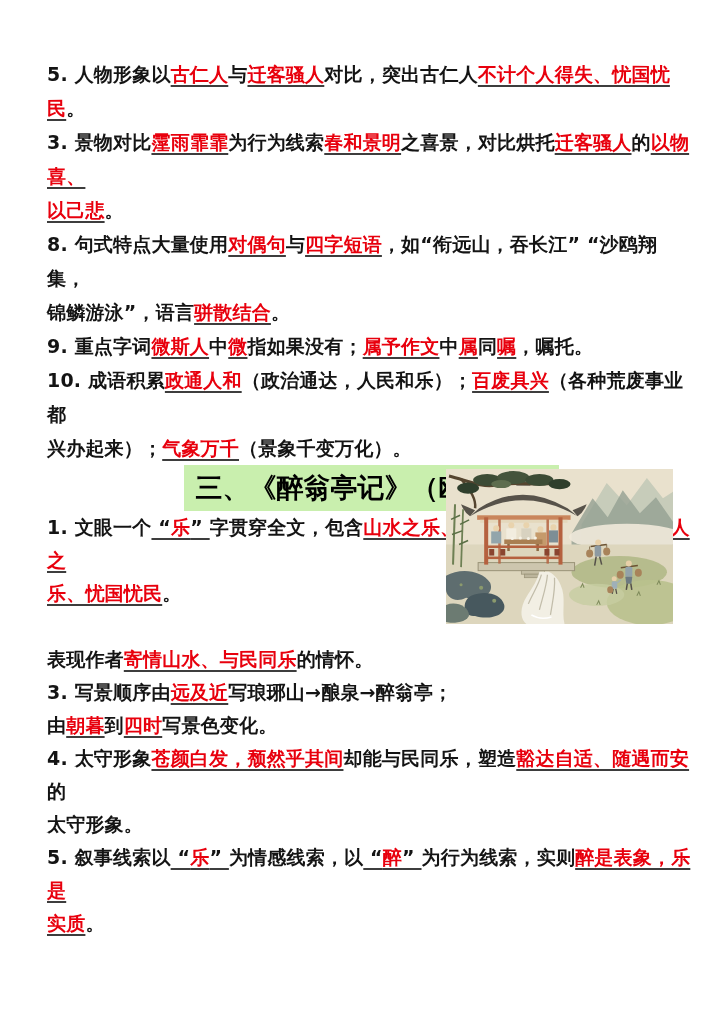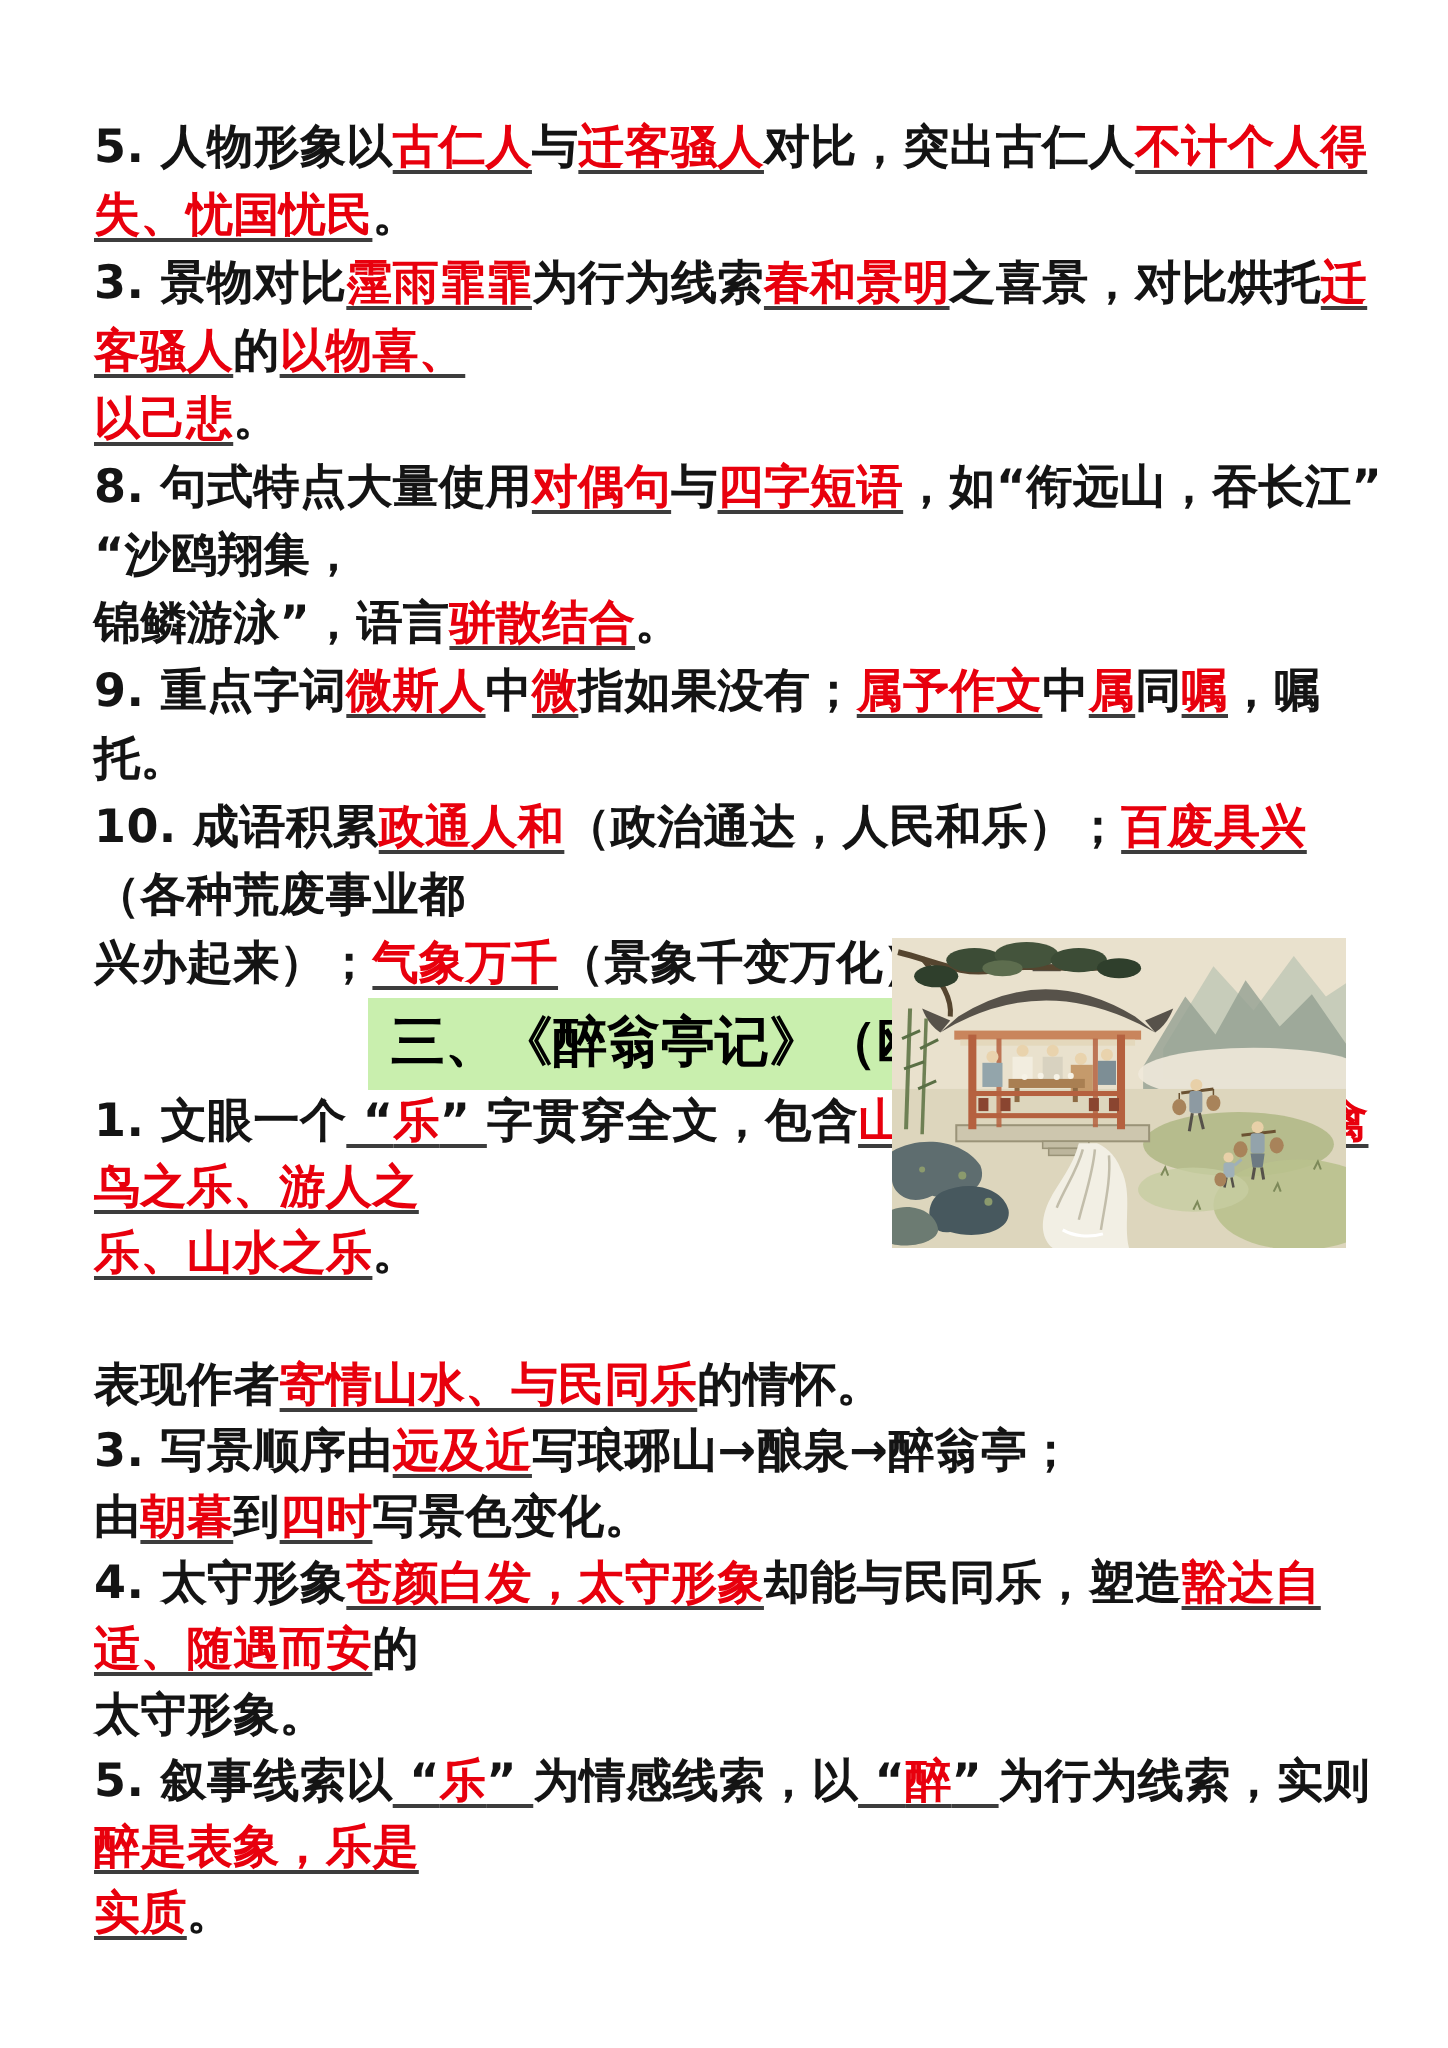--- a/index.html
+++ b/index.html
@@ -12,21 +12,21 @@
   .page{
     position:relative;
     width:724px;height:1024px;
     background:#ffffff;
     overflow:hidden;
     font-family:"DejaVu Sans","Liberation Sans",sans-serif;
     font-weight:700;
     color:var(--ink);
   }
   .doc{position:absolute;left:47px;top:57px;width:648px;}
-  p.line{margin:0;font-size:23px;letter-spacing:0.2px;}
+  p.line{margin:0;font-size:19px;letter-spacing:0.2px;}
   .s1 p.line{line-height:34px;}
   .s2 p.line{line-height:33px;}
   .seg-n{color:var(--ink);}
   .seg-r{
     color:var(--red);
     text-decoration:underline;
     text-decoration-color:var(--uline);
     text-decoration-thickness:1.6px;
     text-underline-offset:4px;
   }
@@ -72,24 +72,24 @@
       <p class="line"><span class="seg-n">8. 句式特点大量使用</span><span class="seg-r">对偶句</span><span class="seg-n">与</span><span class="seg-r">四字短语</span><span class="seg-n">，如“衔远山，吞长江” “沙鸥翔集，</span><br><span class="seg-n">锦鳞游泳”，语言</span><span class="seg-r">骈散结合</span><span class="seg-n">。</span></p>
       <p class="line"><span class="seg-n">9. 重点字词</span><span class="seg-r">微斯人</span><span class="seg-n">中</span><span class="seg-r">微</span><span class="seg-n">指如果没有；</span><span class="seg-r">属予作文</span><span class="seg-n">中</span><span class="seg-r">属</span><span class="seg-n">同</span><span class="seg-r">嘱</span><span class="seg-n">，嘱托。</span></p>
       <p class="line"><span class="seg-n">10. 成语积累</span><span class="seg-r">政通人和</span><span class="seg-n">（政治通达，人民和乐）；</span><span class="seg-r">百废具兴</span><span class="seg-n">（各种荒废事业都</span><br><span class="seg-n">兴办起来）；</span><span class="seg-r">气象万千</span><span class="seg-n">（景象千变万化）。</span></p>
     </div>
 
     <div class="heading-wrap">
       <span class="heading">三、《醉翁亭记》（欧阳修）</span>
     </div>
 
     <div class="s2">
-      <p class="line"><span class="seg-n">1. 文眼一个</span><span class="seg-u"> “</span><span class="seg-r">乐</span><span class="seg-u">” </span><span class="seg-n">字贯穿全文，包含</span><span class="seg-r">山水之乐、宴饮之乐、禽鸟之乐、游人之</span><br><span class="seg-r">乐、山水之乐</span><span class="seg-n">。</span></p>
+      <p class="line"><span class="seg-n">1. 文眼一个</span><span class="seg-u"> “</span><span class="seg-r">乐</span><span class="seg-u">” </span><span class="seg-n">字贯穿全文，包含</span><span class="seg-r">山水之乐、宴饮之乐、禽鸟之乐、游人之</span><br><span class="seg-r">乐、忧国忧民</span><span class="seg-n">。</span></p>
       <p class="line"><br><span class="seg-n">表现作者</span><span class="seg-r">寄情山水、与民同乐</span><span class="seg-n">的情怀。</span></p>
       <p class="line"><span class="seg-n">3. 写景顺序由</span><span class="seg-r">远及近</span><span class="seg-n">写琅琊山→酿泉→醉翁亭；</span><br><span class="seg-n">由</span><span class="seg-r">朝暮</span><span class="seg-n">到</span><span class="seg-r">四时</span><span class="seg-n">写景色变化。</span></p>
-      <p class="line"><span class="seg-n">4. 太守形象</span><span class="seg-r">苍颜白发，太守形象</span><span class="seg-n">却能与民同乐，塑造</span><span class="seg-r">豁达自适、随遇而安</span><span class="seg-n">的</span><br><span class="seg-n">太守形象。</span></p>
+      <p class="line"><span class="seg-n">4. 太守形象</span><span class="seg-r">苍颜白发，颓然乎其间</span><span class="seg-n">却能与民同乐，塑造</span><span class="seg-r">豁达自适、随遇而安</span><span class="seg-n">的</span><br><span class="seg-n">太守形象。</span></p>
       <p class="line"><span class="seg-n">5. 叙事线索以</span><span class="seg-u"> “</span><span class="seg-r">乐</span><span class="seg-u">” </span><span class="seg-n">为情感线索，以</span><span class="seg-u"> “</span><span class="seg-r">醉</span><span class="seg-u">” </span><span class="seg-n">为行为线索，实则</span><span class="seg-r">醉是表象，乐是</span><br><span class="seg-r">实质</span><span class="seg-n">。</span></p>
 
     </div>
   </div>
 
   <div class="painting" aria-label="zuiweng-pavilion-ink-painting">
     <svg viewBox="0 0 452 308" preserveAspectRatio="none">
 
       <rect x="0" y="0" width="452" height="308" fill="#e9e1cd"></rect>
 

